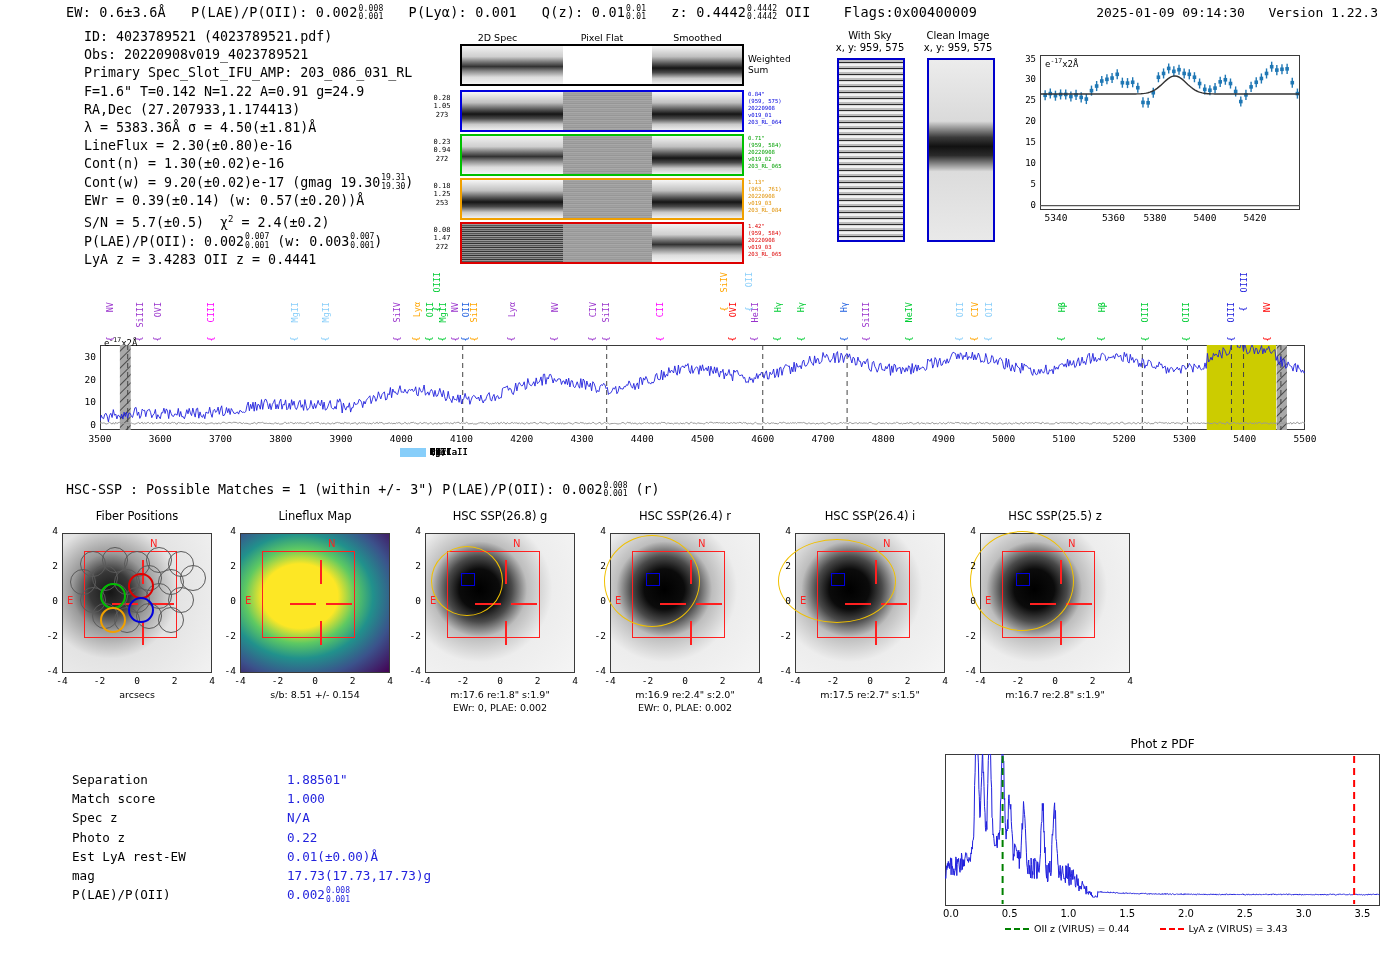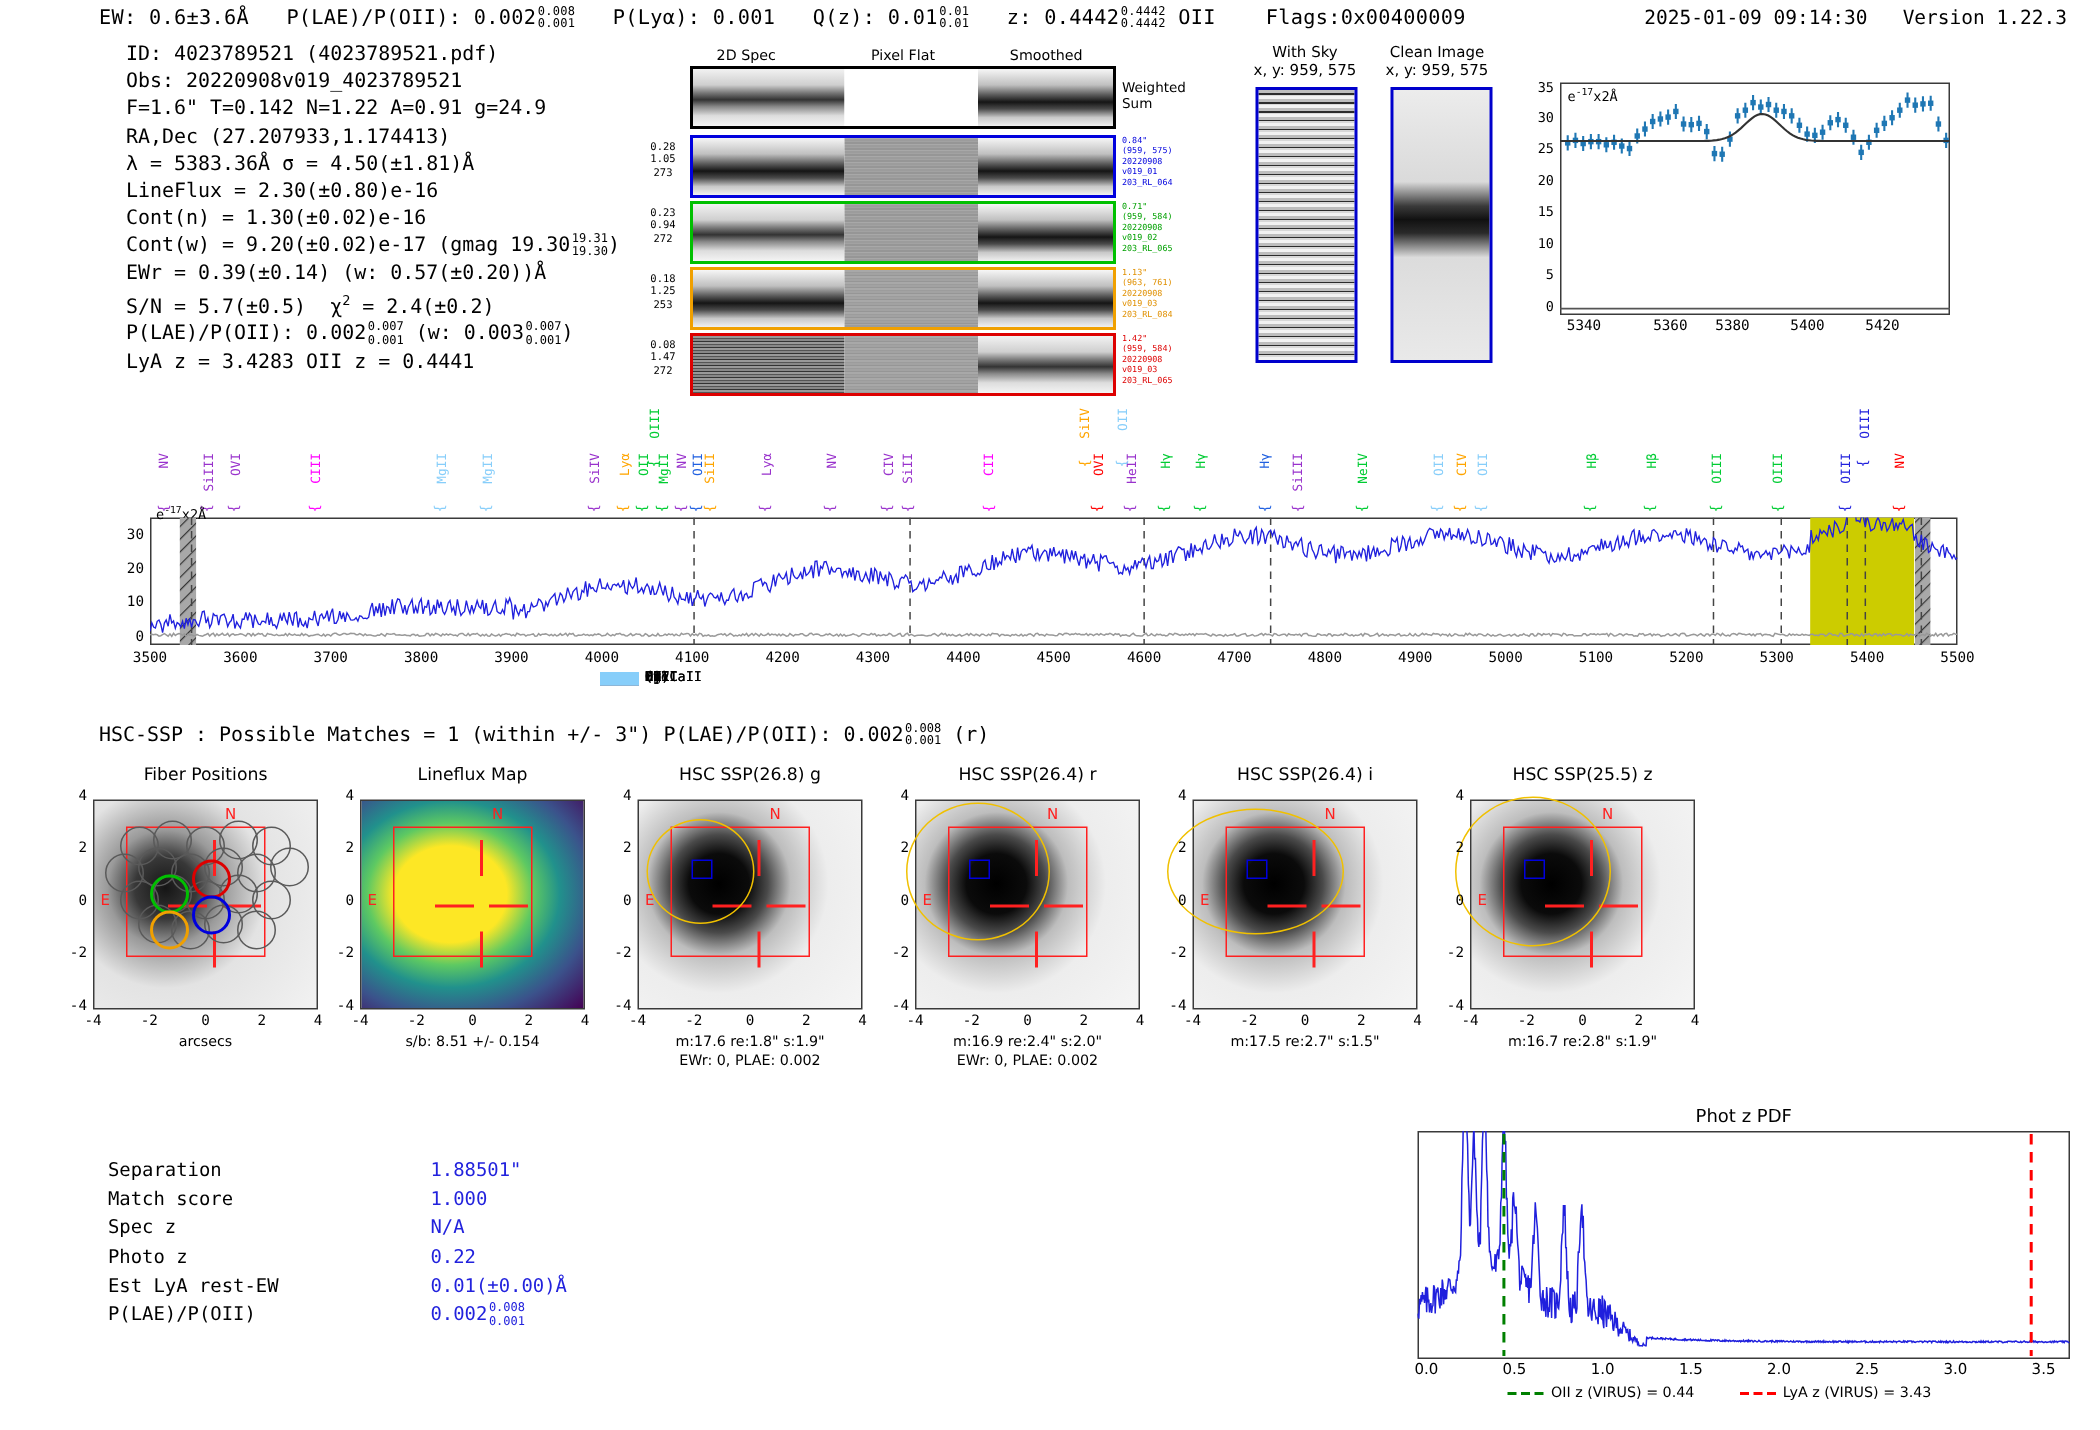--- a/index.html
+++ b/index.html
@@ -86,20 +86,21 @@
   <span>Flags:0x00400009</span>
 </div>
 <div class="abs nw" id="hdr-right">
   <span>2025-01-09 09:14:30</span>&nbsp;&nbsp;
   <span>Version 1.22.3</span>
 </div>
 
 <div class="abs nw" id="info">
   <div>ID: 4023789521 (4023789521.pdf)</div>
   <div>Obs: 20220908v019_4023789521</div>
+  <div>Primary Spec_Slot_IFU_AMP: 203_086_031_RL</div>
   <div>F=1.6"  T=0.142  N=1.22  A=0.91  g=24.9</div>
   <div>RA,Dec (27.207933,1.174413)</div>
   <div>λ = 5383.36Å  σ = 4.50(±1.81)Å</div>
   <div>LineFlux = 2.30(±0.80)e-16</div>
   <div>Cont(n) = 1.30(±0.02)e-16</div>
   <div>Cont(w) = 9.20(±0.02)e-17 (gmag 19.30<span class="frac">19.31<br>19.30</span>)</div>
   <div>EWr = 0.39(±0.14) (w: 0.57(±0.20))Å</div>
   <div>S/N = 5.7(±0.5)&nbsp;&nbsp;χ<sup style="font-size:9px">2</sup> = 2.4(±0.2)</div>
   <div>P(LAE)/P(OII): 0.002<span class="frac">0.007<br>0.001</span> (w: 0.003<span class="frac">0.007<br>0.001</span>)</div>
   <div>LyA z = 3.4283  OII z = 0.4441</div>
@@ -646,20 +647,21 @@
     <div class="tickl" style="left: 956px; top: 525px; width: 20px;">4</div>
     <div class="panel-foot" style="left: 962px; top: 689px; width: 186px;">m:16.7  re:2.8"  s:1.9"</div>
   </div>
 
 <div class="abs" id="btable">
   <div><span class="k">Separation</span><span class="v">1.88501"</span></div>
   <div><span class="k">Match score</span><span class="v">1.000</span></div>
   <div><span class="k">Spec z</span><span class="v">N/A</span></div>
   <div><span class="k">Photo z</span><span class="v">0.22</span></div>
   <div><span class="k">Est LyA rest-EW</span><span class="v">0.01(±0.00)Å</span></div>
+  <div><span class="k">mag</span><span class="v">17.73(17.73,17.73)g</span></div>
   <div><span class="k">P(LAE)/P(OII)</span><span class="v">0.002</span><span class="frac" style="color:#2222dd"><span>0.008</span><br><span>0.001</span></span></div>
 </div>
 
 <div class="abs" id="photz">
   <div class="panel-title" style="left:0;top:0;width:455px;font-size:12px;">Phot z PDF</div>
   <div class="frame" style="left:10px;top:17px;width:435px;height:152px;"></div>
   <svg width="435" height="152" style="position:absolute;left:10px;top:17px">
     <path id="pz-line" fill="none" stroke="#2020dd" stroke-width="1" d="M0.0,121.7L0.5,124.3L0.9,124.5L1.4,111.8L1.9,115.6L2.4,109.4L2.8,113.8L3.3,107.4L3.8,112.2L4.2,109.4L4.7,114.7L5.2,108.5L5.6,103.8L6.1,120.8L6.6,104.4L7.1,114.2L7.5,112.4L8.0,120.9L8.5,116.7L8.9,114.7L9.4,121.3L9.9,116.9L10.3,116.5L10.8,102.9L11.3,104.3L11.8,121.6L12.2,110.5L12.7,105.2L13.2,107.6L13.6,104.3L14.1,111.0L14.6,115.8L15.0,118.3L15.5,104.7L16.0,116.3L16.5,99.0L16.9,101.9L17.4,115.5L17.9,105.3L18.3,112.4L18.8,106.1L19.3,112.1L19.8,104.7L20.2,103.0L20.7,98.7L21.2,98.9L21.6,99.4L22.1,104.4L22.6,106.8L23.0,105.5L23.5,108.4L24.0,103.4L24.5,104.9L24.9,106.8L25.4,107.5L25.9,98.9L26.3,100.0L26.8,93.0L27.3,95.1L27.7,86.7L28.2,86.1L28.7,82.9L29.2,62.9L29.6,31.5L30.1,18.8L30.6,-9.7L31.0,-19.8L31.5,-51.6L32.0,-49.7L32.4,-29.8L32.9,-1.3L33.4,8.9L33.9,35.4L34.3,42.2L34.8,63.5L35.3,62.2L35.7,46.6L36.2,33.3L36.7,22.7L37.2,5.4L37.6,-4.5L38.1,19.0L38.6,17.9L39.0,32.6L39.5,52.4L40.0,58.7L40.4,73.3L40.9,77.3L41.4,67.5L41.9,75.6L42.3,46.2L42.8,29.6L43.3,6.3L43.7,-0.5L44.2,-7.9L44.7,-21.8L45.1,-10.5L45.6,1.2L46.1,25.7L46.6,33.8L47.0,63.8L47.5,64.2L48.0,81.0L48.4,79.9L48.9,84.5L49.4,90.4L49.8,92.1L50.3,90.8L50.8,91.5L51.3,91.6L51.7,82.1L52.2,93.8L52.7,83.4L53.1,81.3L53.6,78.9L54.1,85.5L54.6,77.3L55.0,75.4L55.5,48.0L56.0,43.9L56.4,19.0L56.9,4.7L57.4,-16.1L57.8,-4.0L58.3,6.9L58.8,7.0L59.3,45.8L59.7,44.5L60.2,68.7L60.7,76.5L61.1,85.1L61.6,75.4L62.1,77.0L62.5,65.6L63.0,74.9L63.5,44.7L64.0,40.8L64.4,49.4L64.9,51.1L65.4,55.2L65.8,50.3L66.3,67.5L66.8,75.6L67.2,79.4L67.7,87.0L68.2,106.4L68.7,99.9L69.1,102.3L69.6,89.8L70.1,91.0L70.5,91.8L71.0,93.9L71.5,96.8L72.0,96.2L72.4,104.0L72.9,97.7L73.4,104.7L73.8,96.2L74.3,114.6L74.8,98.0L75.2,104.3L75.7,104.0L76.2,91.9L76.7,79.9L77.1,69.3L77.6,75.3L78.1,60.8L78.5,47.5L79.0,54.6L79.5,60.3L79.9,64.5L80.4,74.6L80.9,86.8L81.4,98.2L81.8,109.9L82.3,113.6L82.8,119.8L83.2,109.1L83.7,106.0L84.2,120.1L84.6,111.5L85.1,116.2L85.6,123.9L86.1,104.0L86.5,110.6L87.0,124.3L87.5,117.5L87.9,120.6L88.4,105.1L88.9,105.2L89.4,124.6L89.8,104.2L90.3,106.7L90.8,106.3L91.2,107.8L91.7,124.6L92.2,124.4L92.6,107.8L93.1,109.5L93.6,117.7L94.1,118.4L94.5,113.1L95.0,105.2L95.5,99.4L95.9,76.8L96.4,69.4L96.9,67.6L97.3,49.4L97.8,56.7L98.3,49.4L98.8,78.2L99.2,77.4L99.7,98.9L100.2,93.3L100.6,109.8L101.1,119.2L101.6,124.2L102.0,111.1L102.5,128.0L103.0,127.0L103.5,109.5L103.9,109.6L104.4,118.3L104.9,107.0L105.3,118.7L105.8,121.8L106.3,118.1L106.8,90.7L107.2,80.2L107.7,81.3L108.2,74.3L108.6,63.0L109.1,54.2L109.6,48.8L110.0,64.7L110.5,56.5L111.0,84.7L111.5,87.4L111.9,94.6L112.4,99.5L112.9,110.0L113.3,111.8L113.8,123.7L114.3,121.4L114.7,116.8L115.2,111.3L115.7,122.8L116.2,126.4L116.6,120.1L117.1,114.5L117.6,111.9L118.0,119.1L118.5,121.2L119.0,125.0L119.4,124.4L119.9,124.8L120.4,128.8L120.9,111.5L121.3,123.9L121.8,112.0L122.3,124.3L122.7,124.9L123.2,109.6L123.7,127.8L124.2,131.5L124.6,113.1L125.1,113.9L125.6,123.6L126.0,130.7L126.5,119.7L127.0,116.2L127.4,125.5L127.9,118.1L128.4,115.7L128.9,125.3L129.3,124.5L129.8,122.5L130.3,131.7L130.7,133.2L131.2,128.9L131.7,120.6L132.1,124.8L132.6,131.5L133.1,124.6L133.6,132.7L134.0,137.0L134.5,131.9L135.0,135.1L135.4,132.1L135.9,133.0L136.4,135.2L136.8,130.3L137.3,127.2L137.8,130.1L138.3,131.0L138.7,130.9L139.2,134.8L139.7,132.5L140.1,132.3L140.6,136.0L141.1,140.2L141.6,132.1L142.0,138.9L142.5,138.3L143.0,139.3L143.4,140.4L143.9,137.4L144.4,139.1L144.8,137.4L145.3,138.1L145.8,140.9L146.3,138.3L146.7,142.1L147.2,141.2L147.7,143.2L148.1,143.2L148.6,143.2L149.1,143.2L149.5,143.1L150.0,143.2L150.5,141.7L151.0,142.6L151.4,142.8L151.9,143.2L152.4,143.2L152.8,137.5L153.3,137.7L153.8,138.4L154.2,138.3L154.7,137.7L155.2,137.6L155.7,137.6L156.1,138.5L156.6,137.5L157.1,138.4L157.5,138.2L158.0,138.5L158.5,138.4L159.0,138.7L159.4,138.5L159.9,137.9L160.4,138.5L160.8,138.5L161.3,138.5L161.8,138.6L162.2,137.9L162.7,137.9L163.2,138.9L163.7,138.2L164.1,138.5L164.6,138.7L165.1,139.0L165.5,138.0L166.0,138.3L166.5,138.5L166.9,138.5L167.4,138.7L167.9,138.4L168.4,138.1L168.8,139.0L169.3,138.5L169.8,139.0L170.2,139.0L170.7,139.3L171.2,138.5L171.6,139.0L172.1,138.4L172.6,139.1L173.1,139.2L173.5,139.2L174.0,139.3L174.5,139.3L174.9,139.3L175.4,139.4L175.9,139.3L176.4,139.5L176.8,139.1L177.3,139.4L177.8,138.8L178.2,139.6L178.7,138.7L179.2,139.4L179.6,139.7L180.1,139.1L180.6,139.0L181.1,139.2L181.5,139.0L182.0,138.7L182.5,139.7L182.9,139.3L183.4,139.4L183.9,138.9L184.3,139.2L184.8,139.4L185.3,139.0L185.8,139.4L186.2,139.5L186.7,139.7L187.2,139.0L187.6,139.6L188.1,139.7L188.6,138.9L189.0,139.4L189.5,139.7L190.0,139.6L190.5,139.6L190.9,139.6L191.4,139.7L191.9,139.9L192.3,139.4L192.8,139.9L193.3,139.8L193.8,139.9L194.2,139.7L194.7,140.1L195.2,139.9L195.6,139.1L196.1,139.9L196.6,139.2L197.0,139.1L197.5,139.4L198.0,139.8L198.5,139.3L198.9,139.4L199.4,139.5L199.9,139.9L200.3,139.2L200.8,139.3L201.3,139.6L201.7,140.1L202.2,140.1L202.7,140.0L203.2,140.2L203.6,139.6L204.1,140.0L204.6,140.2L205.0,139.3L205.5,140.1L206.0,139.5L206.4,139.9L206.9,139.9L207.4,140.3L207.9,139.6L208.3,139.7L208.8,140.2L209.3,140.0L209.7,140.0L210.2,139.8L210.7,139.6L211.2,140.3L211.6,139.9L212.1,139.8L212.6,140.3L213.0,140.2L213.5,139.9L214.0,140.3L214.4,140.0L214.9,139.8L215.4,140.5L215.9,139.9L216.3,140.3L216.8,140.1L217.3,139.5L217.7,140.4L218.2,140.5L218.7,139.8L219.1,140.0L219.6,139.6L220.1,140.4L220.6,139.5L221.0,140.4L221.5,139.7L222.0,140.2L222.4,139.6L222.9,139.6L223.4,140.0L223.8,140.6L224.3,140.3L224.8,139.7L225.3,139.9L225.7,140.2L226.2,140.5L226.7,140.5L227.1,140.2L227.6,139.6L228.1,140.1L228.6,140.3L229.0,140.7L229.5,140.6L230.0,140.7L230.4,140.3L230.9,140.6L231.4,140.1L231.8,139.7L232.3,139.9L232.8,140.5L233.3,140.1L233.7,140.5L234.2,140.4L234.7,140.2L235.1,139.9L235.6,139.9L236.1,140.7L236.5,139.7L237.0,140.1L237.5,140.5L238.0,140.8L238.4,140.7L238.9,139.7L239.4,139.8L239.8,140.7L240.3,139.8L240.8,140.0L241.2,140.4L241.7,139.8L242.2,140.3L242.7,139.8L243.1,140.5L243.6,140.0L244.1,139.8L244.5,140.3L245.0,140.6L245.5,140.3L246.0,140.1L246.4,140.0L246.9,140.3L247.4,140.6L247.8,140.5L248.3,140.4L248.8,140.0L249.2,140.2L249.7,140.6L250.2,140.7L250.7,139.9L251.1,140.6L251.6,140.8L252.1,140.4L252.5,140.0L253.0,140.1L253.5,140.0L253.9,140.6L254.4,140.2L254.9,140.1L255.4,140.4L255.8,140.9L256.3,140.3L256.8,140.4L257.2,140.8L257.7,140.4L258.2,140.6L258.6,140.1L259.1,139.9L259.6,140.9L260.1,140.1L260.5,140.2L261.0,140.9L261.5,140.3L261.9,140.8L262.4,140.9L262.9,140.3L263.4,140.8L263.8,140.3L264.3,140.5L264.8,140.8L265.2,139.9L265.7,140.2L266.2,140.7L266.6,140.2L267.1,139.9L267.6,140.8L268.1,140.2L268.5,140.0L269.0,140.9L269.5,140.4L269.9,140.2L270.4,140.9L270.9,139.9L271.3,140.8L271.8,140.9L272.3,140.2L272.8,140.6L273.2,140.4L273.7,140.8L274.2,140.4L274.6,140.2L275.1,140.5L275.6,140.8L276.0,140.7L276.5,140.7L277.0,140.0L277.5,140.9L277.9,140.2L278.4,140.6L278.9,140.1L279.3,140.8L279.8,140.4L280.3,140.8L280.8,140.0L281.2,140.1L281.7,139.9L282.2,140.1L282.6,140.7L283.1,140.5L283.6,140.8L284.0,140.2L284.5,140.4L285.0,140.7L285.5,139.9L285.9,140.5L286.4,141.0L286.9,140.1L287.3,141.0L287.8,140.1L288.3,140.7L288.7,140.1L289.2,140.1L289.7,140.9L290.2,140.1L290.6,140.6L291.1,140.6L291.6,140.0L292.0,140.5L292.5,140.4L293.0,140.9L293.4,140.6L293.9,140.5L294.4,140.5L294.9,140.6L295.3,140.5L295.8,140.0L296.3,140.6L296.7,140.4L297.2,140.2L297.7,140.1L298.2,139.9L298.6,141.0L299.1,140.4L299.6,140.8L300.0,140.9L300.5,141.0L301.0,140.7L301.4,140.4L301.9,140.2L302.4,140.9L302.9,140.7L303.3,139.9L303.8,140.6L304.3,141.0L304.7,140.5L305.2,140.9L305.7,140.4L306.1,140.8L306.6,140.7L307.1,140.4L307.6,140.5L308.0,141.0L308.5,140.0L309.0,140.4L309.4,140.5L309.9,140.7L310.4,140.7L310.8,141.0L311.3,140.1L311.8,140.3L312.3,140.6L312.7,140.0L313.2,140.6L313.7,140.6L314.1,140.4L314.6,140.3L315.1,140.2L315.6,140.6L316.0,140.4L316.5,140.9L317.0,140.6L317.4,140.0L317.9,140.5L318.4,140.4L318.8,140.4L319.3,141.0L319.8,140.4L320.3,140.3L320.7,140.1L321.2,140.0L321.7,140.3L322.1,140.3L322.6,140.8L323.1,140.9L323.5,140.8L324.0,140.0L324.5,140.8L325.0,140.0L325.4,140.2L325.9,140.7L326.4,140.9L326.8,140.0L327.3,140.3L327.8,140.0L328.2,140.0L328.7,140.0L329.2,140.0L329.7,140.9L330.1,140.3L330.6,140.2L331.1,140.8L331.5,140.7L332.0,140.9L332.5,140.6L333.0,140.4L333.4,140.3L333.9,140.5L334.4,140.5L334.8,140.1L335.3,140.1L335.8,140.3L336.2,140.2L336.7,141.0L337.2,140.8L337.7,140.3L338.1,140.0L338.6,140.3L339.1,140.3L339.5,140.3L340.0,140.9L340.5,140.4L340.9,140.2L341.4,140.0L341.9,140.1L342.4,140.4L342.8,141.1L343.3,140.1L343.8,140.0L344.2,140.1L344.7,140.2L345.2,140.1L345.6,140.5L346.1,140.7L346.6,140.9L347.1,140.8L347.5,140.2L348.0,140.7L348.5,140.9L348.9,140.0L349.4,140.8L349.9,140.2L350.4,140.3L350.8,141.0L351.3,140.4L351.8,140.3L352.2,141.0L352.7,140.1L353.2,141.1L353.6,140.7L354.1,141.0L354.6,140.1L355.1,140.0L355.5,140.5L356.0,141.0L356.5,141.0L356.9,140.7L357.4,140.0L357.9,140.9L358.3,141.1L358.8,140.6L359.3,140.4L359.8,140.8L360.2,140.6L360.7,140.9L361.2,140.2L361.6,140.5L362.1,140.5L362.6,140.5L363.0,140.1L363.5,140.7L364.0,140.9L364.5,140.5L364.9,140.5L365.4,140.4L365.9,140.9L366.3,140.5L366.8,140.9L367.3,140.8L367.8,140.7L368.2,140.6L368.7,140.8L369.2,141.0L369.6,141.0L370.1,140.3L370.6,140.3L371.0,140.3L371.5,140.4L372.0,140.9L372.5,140.4L372.9,140.9L373.4,140.8L373.9,140.6L374.3,140.2L374.8,140.7L375.3,140.9L375.7,140.0L376.2,140.9L376.7,140.7L377.2,140.0L377.6,141.0L378.1,140.5L378.6,140.9L379.0,140.1L379.5,140.4L380.0,140.5L380.4,140.0L380.9,140.9L381.4,141.0L381.9,140.7L382.3,141.0L382.8,140.2L383.3,140.7L383.7,140.8L384.2,140.4L384.7,140.3L385.2,140.2L385.6,140.1L386.1,140.5L386.6,140.4L387.0,140.9L387.5,140.1L388.0,140.0L388.4,140.2L388.9,140.3L389.4,140.3L389.9,141.0L390.3,141.1L390.8,141.0L391.3,140.7L391.7,140.9L392.2,140.6L392.7,140.5L393.1,140.9L393.6,140.1L394.1,140.1L394.6,140.2L395.0,140.3L395.5,140.2L396.0,140.3L396.4,140.7L396.9,140.3L397.4,140.3L397.8,140.6L398.3,140.1L398.8,140.0L399.3,140.2L399.7,140.4L400.2,140.7L400.7,140.8L401.1,141.0L401.6,140.8L402.1,140.3L402.6,141.0L403.0,140.8L403.5,140.7L404.0,140.2L404.4,140.0L404.9,140.4L405.4,140.8L405.8,140.7L406.3,140.6L406.8,140.9L407.3,140.8L407.7,140.8L408.2,140.1L408.7,140.2L409.1,140.8L409.6,140.4L410.1,140.4L410.5,140.0L411.0,140.8L411.5,140.2L412.0,140.1L412.4,140.8L412.9,140.6L413.4,141.1L413.8,140.4L414.3,140.6L414.8,140.4L415.2,140.7L415.7,140.6L416.2,140.3L416.7,140.7L417.1,140.8L417.6,141.1L418.1,140.8L418.5,140.6L419.0,140.7L419.5,141.0L420.0,140.9L420.4,140.7L420.9,140.7L421.4,140.6L421.8,140.2L422.3,140.9L422.8,141.1L423.2,140.1L423.7,140.1L424.2,140.9L424.7,140.1L425.1,140.6L425.6,140.3L426.1,140.2L426.5,140.9L427.0,140.5L427.5,140.4L427.9,140.1L428.4,140.1L428.9,140.0L429.4,140.5L429.8,140.0L430.3,140.9L430.8,140.2L431.2,140.9L431.7,140.0L432.2,140.0L432.6,140.3L433.1,140.2L433.6,140.6L434.1,141.0L434.5,140.7"></path>
     <line id="pz-v1" stroke="#008000" stroke-width="2" stroke-dasharray="7,5" x1="57.60810810810811" x2="57.60810810810811" y1="2" y2="150"></line>
     <line id="pz-v2" stroke="#ff0000" stroke-width="2" stroke-dasharray="7,5" x1="409.13513513513516" x2="409.13513513513516" y1="2" y2="150"></line>

